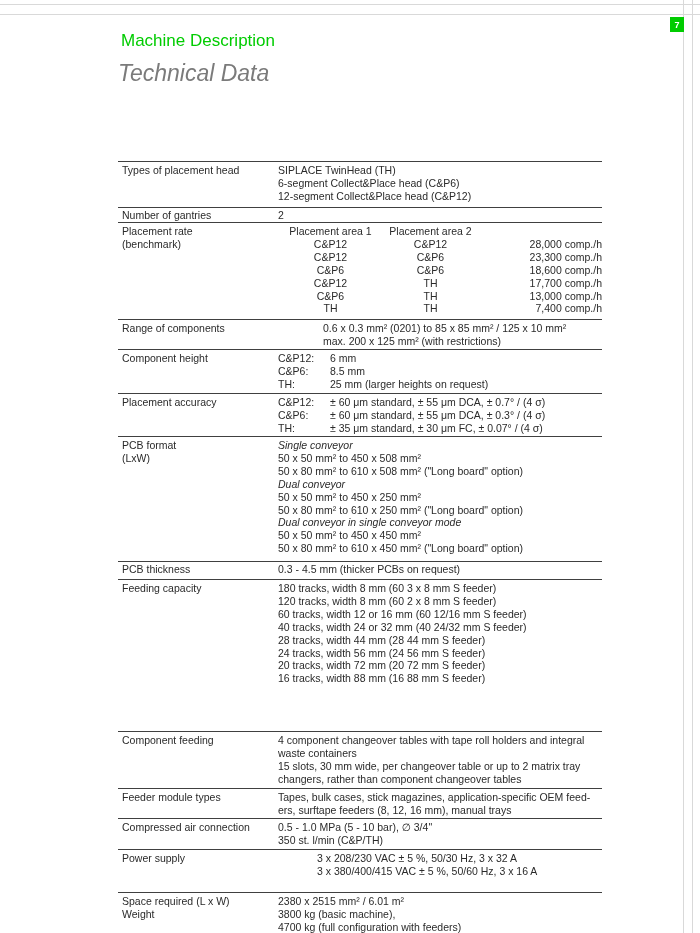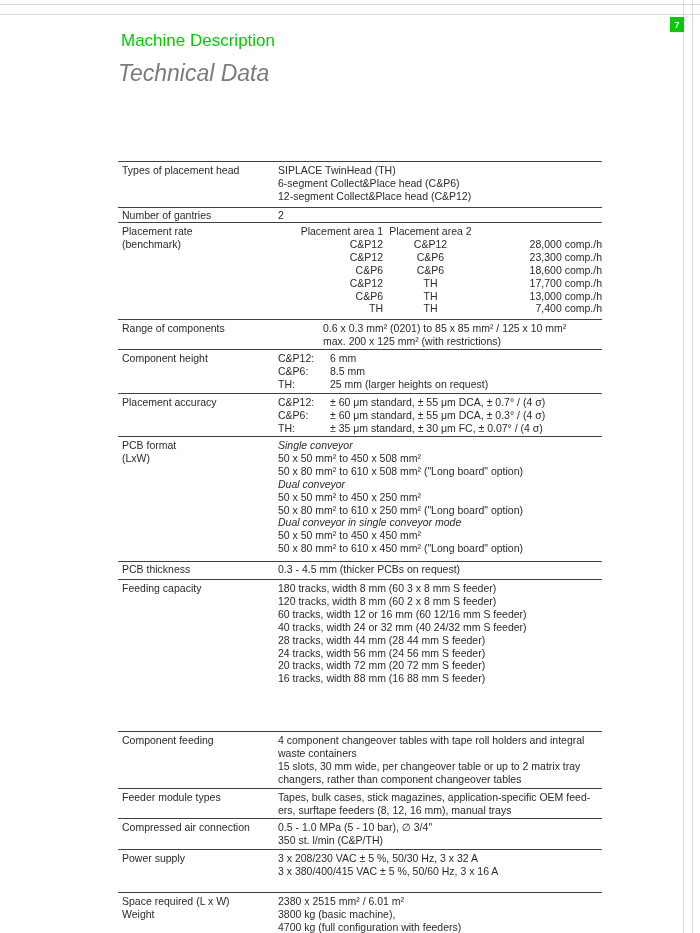--- a/index.html
+++ b/index.html
@@ -27,25 +27,25 @@
   .spec {
     position:absolute; left:118px; top:161px; width:484px;
     font-size:10.5px; line-height:12.9px; color:#2a2a2a;
     border-bottom:2px solid #404040;
   }
   .row { display:flex; border-top:1px solid #404040; box-sizing:border-box; padding-top:2px; }
   .r0 { height:46px; } .r1 { height:15px; padding-top:1px; }
   .r2 { height:97px; } .r3 { height:30px;gap:45px; } .r4 { height:44px; }
   .r5 { height:43px; } .r6 { height:125px; } .r7 { height:18px; padding-top:1px; }
   .r8 { height:108px; } .r9 { height:57px;margin-top:44px; } .r10 { height:30px; }
-  .r11 { height:31px; } .r12 { height:43px; } .r13 { height:44px; }
+  .r11 { height:31px; } .r12 { height:43px;gap:39px; } .r13 { height:44px; }
   .lbl { flex:none; width:160px; padding-left:4px; box-sizing:border-box; }
   .val { flex:1; min-width:0; }
   .sub { display:flex; }
-  .sc1 { width:105px; text-align:right; }
+  .sc1 { width:105px; text-align:center; }
   .sc2 { width:95px; text-align:center; }
   .sc3 { flex:1; text-align:right; }
   .k { display:inline-block; width:52px; }
   .it { font-style:italic; }
 </style>
 </head>
 <body>
 
 <div class="hline hline1"></div>
 <div class="hline hline2"></div>

